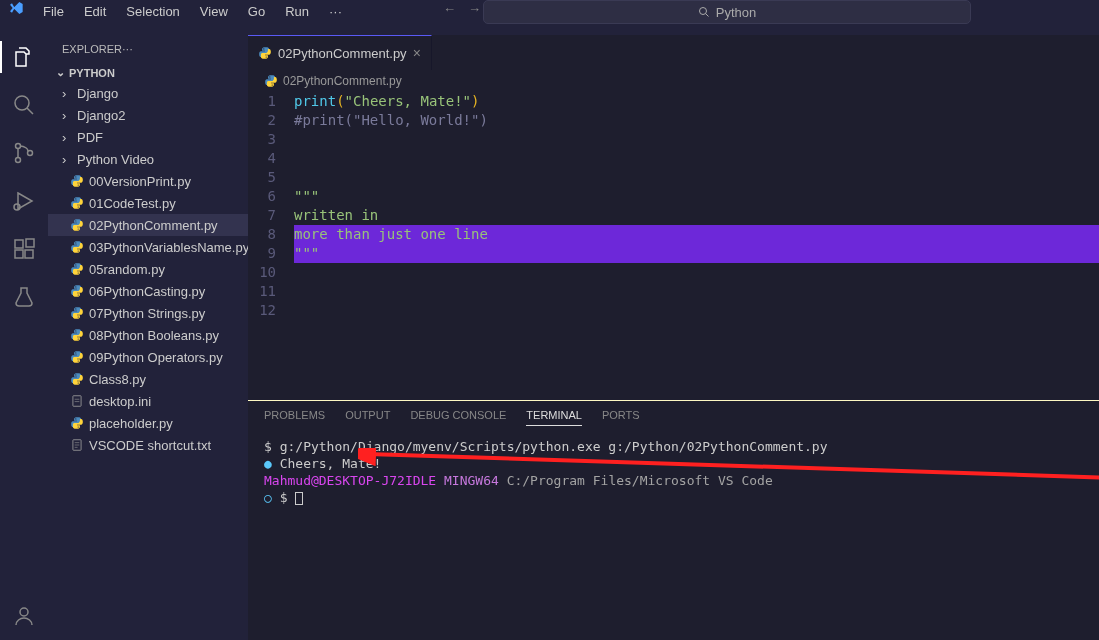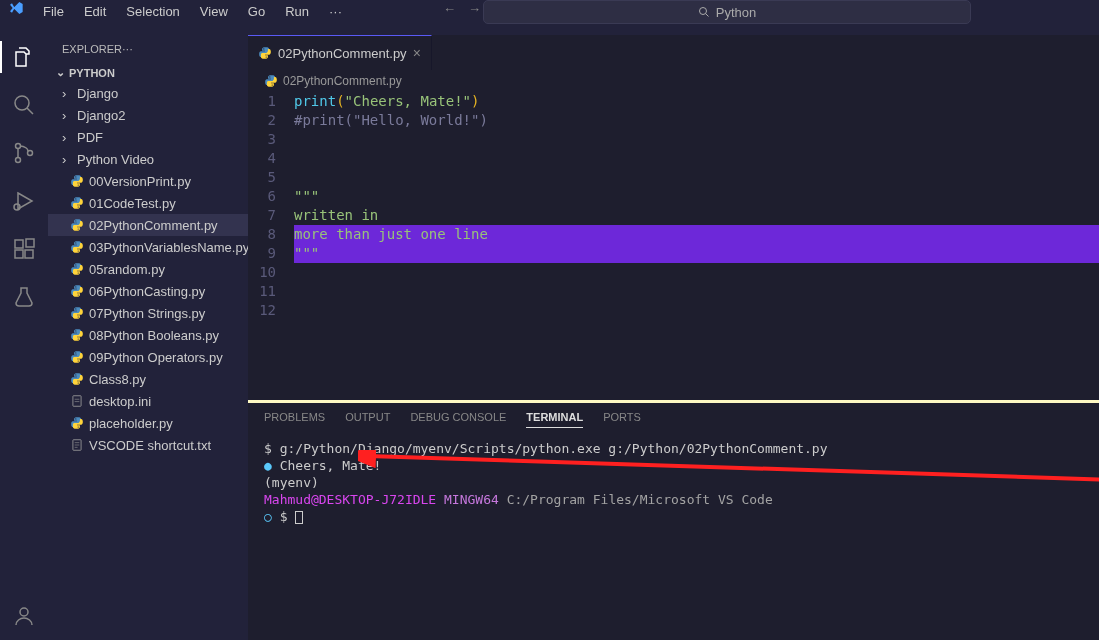--- a/index.html
+++ b/index.html
@@ -184,33 +184,33 @@
 .code-lines div.hl {
   background: #6d28d9;
 }
 .tok-fn { color: #50c8e8; }
 .tok-str { color: #98c379; }
 .tok-paren { color: #e6b422; }
 .tok-comment { color: #7a7a9a; }
 .tok-docstr { color: #98c379; }
 .panel {
   height: 240px;
-  border-top: 3px solid #fef9c3;
+  border-top: 1px solid #fef9c3;
   display: flex;
   flex-direction: column;
 }
 .panel-tabs {
   display: flex;
   gap: 20px;
   padding: 8px 16px;
   font-size: 11px;
   color: #888;
 }
 .panel-tab { cursor: pointer; padding-bottom: 4px; }
-.panel-tab.active { color: #ddd; border-bottom: 1px solid #ddd; font-weight: bold; }
+.panel-tab.active { color: #ddd; border-bottom: 1px solid #ddd; }
 .terminal-body {
   flex: 1;
   padding: 4px 16px;
   font-family: Consolas, monospace;
   font-size: 13px;
   line-height: 17px;
   color: #ccc;
   position: relative;
 }
 .term-line { white-space: pre-wrap; }
@@ -513,21 +513,20 @@
       <div class="panel-tabs" id="panel-tabs">
           <div class="panel-tab">PROBLEMS</div>
           <div class="panel-tab">OUTPUT</div>
           <div class="panel-tab">DEBUG CONSOLE</div>
           <div class="panel-tab active">TERMINAL</div>
           <div class="panel-tab">PORTS</div>
         </div>
       <div class="terminal-body">
         <div class="term-line">$ g:/Python/Django/myenv/Scripts/python.exe g:/Python/02PythonComment.py</div>
         <div class="term-line"><span class="term-dot">● </span><span>Cheers, Mate!</span></div>
-        <div class="term-line">(myenv)</div>
         <div class="term-line"><span class="term-green">Mahmud@DESKTOP-J72IDLE</span><span class="term-purple"> MINGW64 </span><span class="term-yellow">C:/Program Files/Microsoft VS Code</span></div>
         <div class="term-line"><span class="term-dot">○ </span><span>$ </span><span class="cursor-box"></span></div>
         <svg class="arrow-annotation" width="770" height="50">
           <defs>
               <marker id="ah" markerWidth="10" markerHeight="10" refX="2" refY="3" orient="auto">
                 <path d="M0,0 L0,6 L8,3 z" fill="#ff2020"></path>
               </marker>
             </defs>
           <line x1="760" y1="30" x2="10" y2="6" stroke="#ff2020" stroke-width="4" marker-end="url(#ah)"></line>
         </svg>

